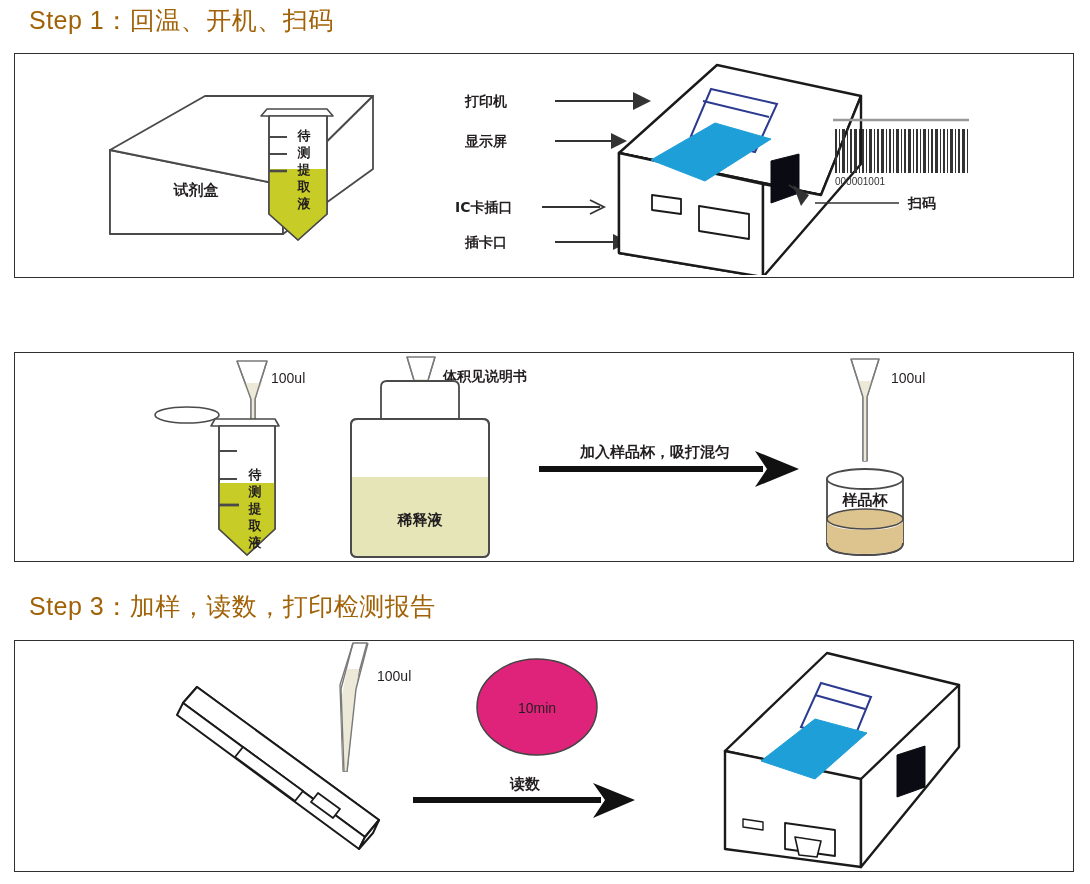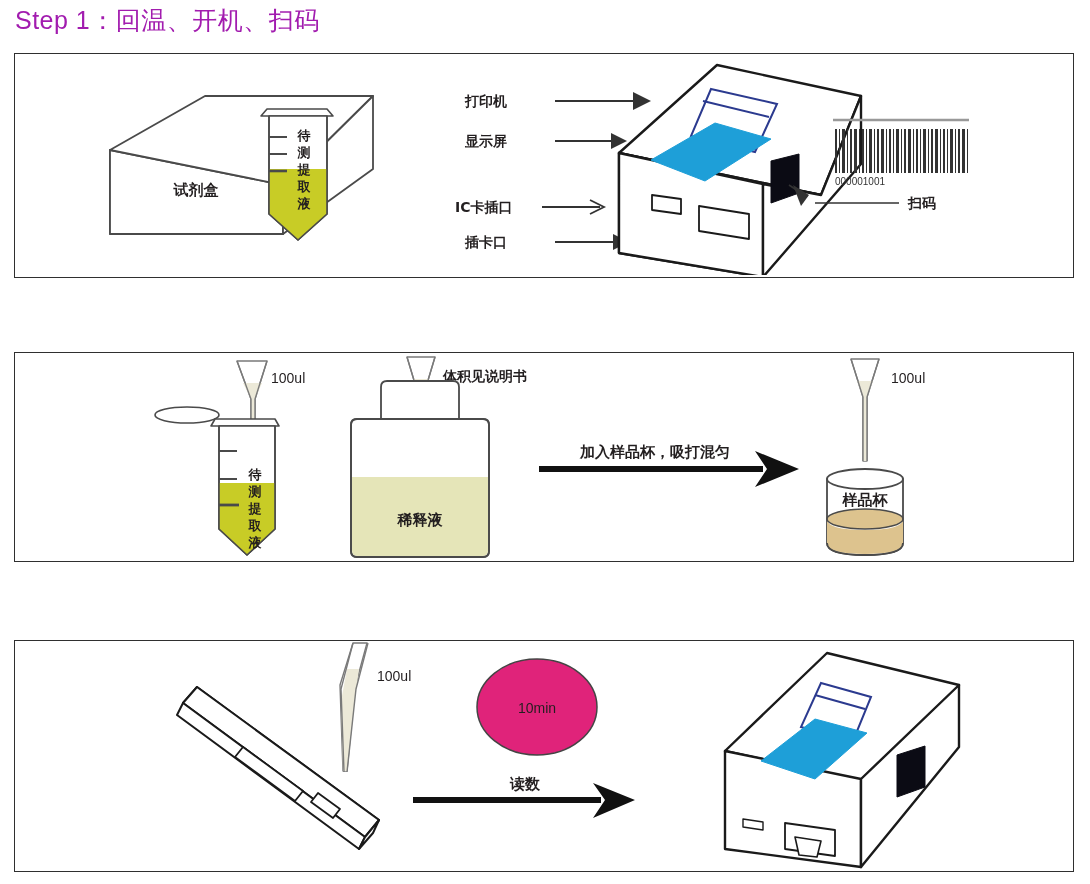--- a/index.html
+++ b/index.html
@@ -16,24 +16,24 @@
     position: relative;
     overflow: hidden;
   }
   .page {
     position: relative;
     width: 1090px;
     height: 884px;
   }
   .step-title {
     position: absolute;
-    left: 15px;
+    left: 29px;
     font-size: 25px;
     font-weight: 400;
-    color: #a21caf;
+    color: #a16207;
     letter-spacing: 0.5px;
     white-space: nowrap;
     line-height: 1;
   }
   .panel {
     position: absolute;
     left: 14px;
     width: 1060px;
     border: 1.6px solid #2f2f2f;
     box-sizing: border-box;
@@ -262,20 +262,21 @@
 
         <path d="M 812 166 L 812 190 Q 812 201 850 201 Q 888 201 888 190 L 888 166 Q 888 177 850 177 Q 812 177 812 166 Z" fill="#ddc38e" stroke="none"></path>
         <ellipse cx="850" cy="166" rx="38" ry="10" fill="#ddc38e" stroke="#4a4a4a" stroke-width="1.5"></ellipse>
         <ellipse cx="850" cy="126" rx="38" ry="10" fill="#ffffff" stroke="#4a4a4a" stroke-width="1.8"></ellipse>
         <path d="M 812 190 Q 812 202 850 202 Q 888 202 888 190" fill="none" stroke="#4a4a4a" stroke-width="1.8"></path>
       </g>
       <text x="850" y="152" text-anchor="middle" class="cn" font-size="15" font-weight="700" fill="#231f20">样品杯</text>
     </svg>
   </div>
 
+  <div class="step-title" id="title-3">Step 3：加样，读数，打印检测报告</div>
 
   <div class="panel" id="panel-3">
     <svg width="1056" height="228" viewBox="0 0 1056 228" xmlns="http://www.w3.org/2000/svg">
 
       <g fill="#ffffff" stroke="#1a1a1a" stroke-width="2" stroke-linejoin="round">
 
         <path d="M 182 46 L 364 179 L 350 196 L 168 62 Z"></path>
 
         <path d="M 182 46 L 168 62 L 350 196 L 364 179 Z"></path>
 

